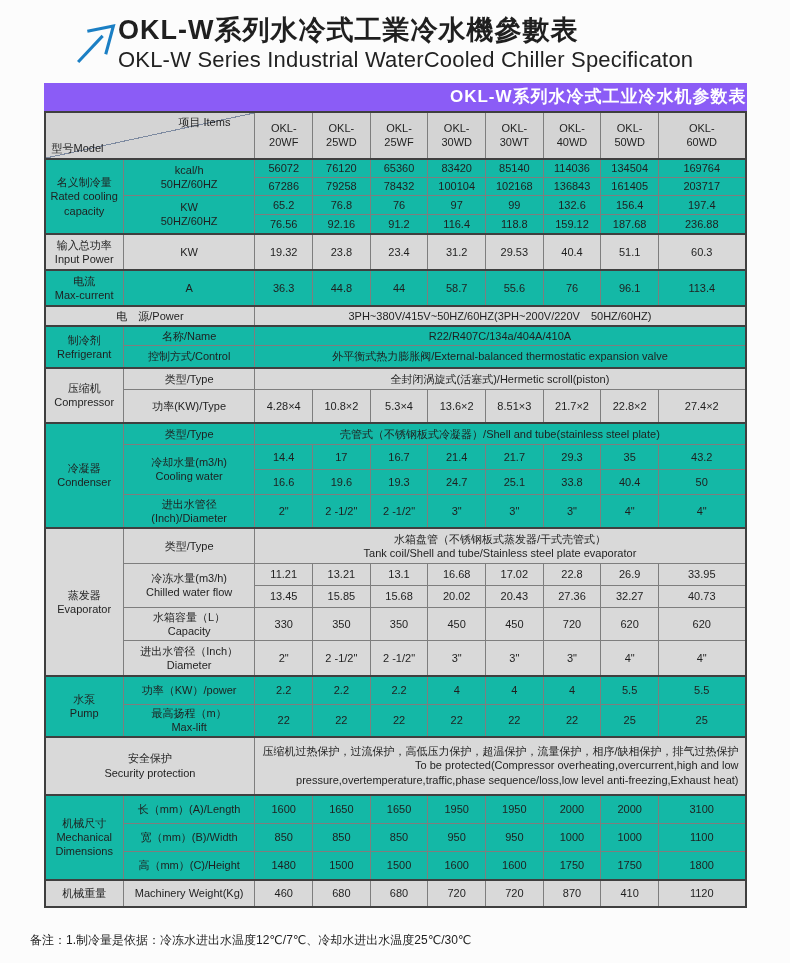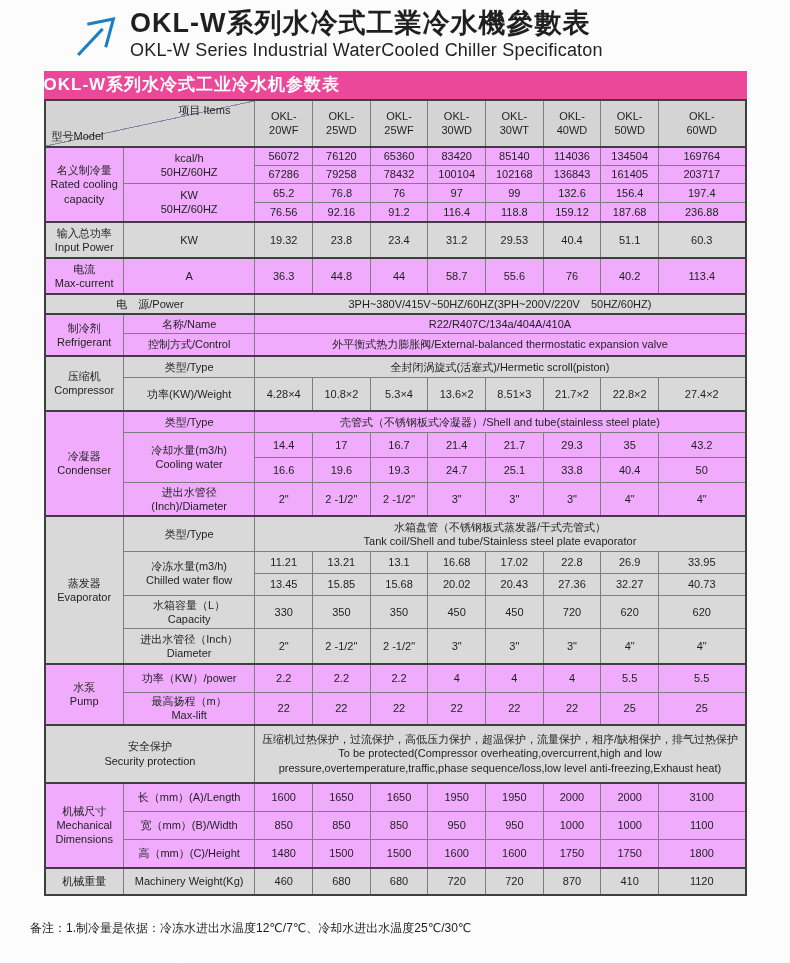--- a/index.html
+++ b/index.html
@@ -2,44 +2,44 @@
 <html><head>
 <meta charset="utf-8">
 <style>
   html,body{margin:0;padding:0;}
   body{
     width:790px;height:963px;background:#fcfcfc;
     font-family:"Liberation Sans","DejaVu Sans",sans-serif;
     color:#1f1f1f;overflow:hidden;
   }
   
-  .title-block{display:flex;align-items:flex-start;gap:12px;padding:8px 0 0 72px;}
+  .title-block{display:flex;align-items:flex-start;padding:8px 0 0 72px;margin-top:7px;}
   .logo{flex:0 0 auto;margin-top:2px;}
   .title-zh{font-size:27px;font-weight:600;letter-spacing:1px;line-height:1.15;margin:0;}
-  .title-en{font-size:18px;font-weight:400;letter-spacing:.2px;color:#222;margin-top:1px;}
+  .title-en{font-size:22px;font-weight:400;letter-spacing:.2px;color:#222;margin-top:1px;}
   
   .tablewrap{width:703px;margin:10px auto 0 auto;}
   .banner{
-    background:#ec4899;color:#ffffff;text-align:left;
+    background:#8b5cf6;color:#ffffff;text-align:right;
     font-size:17px;font-weight:bold;letter-spacing:1px;
     height:28px;line-height:28px;
   }
   table{
     width:703px;border-collapse:collapse;table-layout:fixed;
     font-size:11px;line-height:1.3;text-align:center;
-    border:2px solid #3f3f3f;background:#f0abfc;
+    border:2px solid #3f3f3f;background:#14b8a6;
   }
   th,td{border:1px solid #7e7e7e;padding:1px 2px;white-space:pre-line;font-weight:normal;overflow:hidden;}
   thead th{background:#d4d4d4;height:30px;font-size:11px;}
   tr.g td{background:#d9d9d9;}
   tr.sec td,tr.sec th{border-top:2px solid #3f3f3f;}
   tr.sub td{border-top-color:#aaaaaa;text-align:center;}
   td.c0{font-size:11px;}
   td.c1{font-size:11px;}
-  td.left{text-align:center;padding:3px 6px;}
+  td.left{text-align:right;padding:3px 6px;}
   .h15 td{height:15px;margin-top:10px;} .h16 td{height:16px;} .h18 td{height:18px;}
   .h19 td{height:19px;} .h22 td{height:22px;} .h25 td{height:25px;}
   .h30 td{height:30px;} .h32 td{height:32px;} .h50 td{height:50px;}
   .h23 td{height:23px;margin-left:36px;}
   
   th.corner{
     position:relative;
     background-image:linear-gradient(to bottom right,
       transparent 49.4%, #7d8aa0 49.4%, #7d8aa0 50.6%, transparent 50.6%);
   }
@@ -171,21 +171,21 @@
       <tr class="sec h32">
         <td class="c0">电流
 Max-current</td>
         <td class="c1">A</td>
       <td>36.3</td>
           <td>44.8</td>
           <td>44</td>
           <td>58.7</td>
           <td>55.6</td>
           <td>76</td>
-          <td>40.2</td>
+          <td>96.1</td>
           <td>113.4</td>
         </tr>
 
       <tr class="sec g h16">
         <td class="c0" colspan="2">电　源/Power</td>
         <td colspan="8">3PH~380V/415V~50HZ/60HZ(3PH~200V/220V　50HZ/60HZ)</td>
       </tr>
 
       <tr class="sec h16">
         <td class="c0" rowspan="2">制冷剂
@@ -198,21 +198,21 @@
         <td colspan="8">外平衡式热力膨胀阀/External-balanced thermostatic expansion valve</td>
       </tr>
 
       <tr class="sec g h18">
         <td class="c0" rowspan="2">压缩机
 Compressor</td>
         <td class="c1">类型/Type</td>
         <td colspan="8">全封闭涡旋式(活塞式)/Hermetic scroll(piston)</td>
       </tr>
       <tr class="g h30">
-        <td class="c1">功率(KW)/Weight</td>
+        <td class="c1">功率(KW)/Type</td>
       <td>4.28×4</td>
           <td>10.8×2</td>
           <td>5.3×4</td>
           <td>13.6×2</td>
           <td>8.51×3</td>
           <td>21.7×2</td>
           <td>22.8×2</td>
           <td>27.4×2</td>
         </tr>
 

